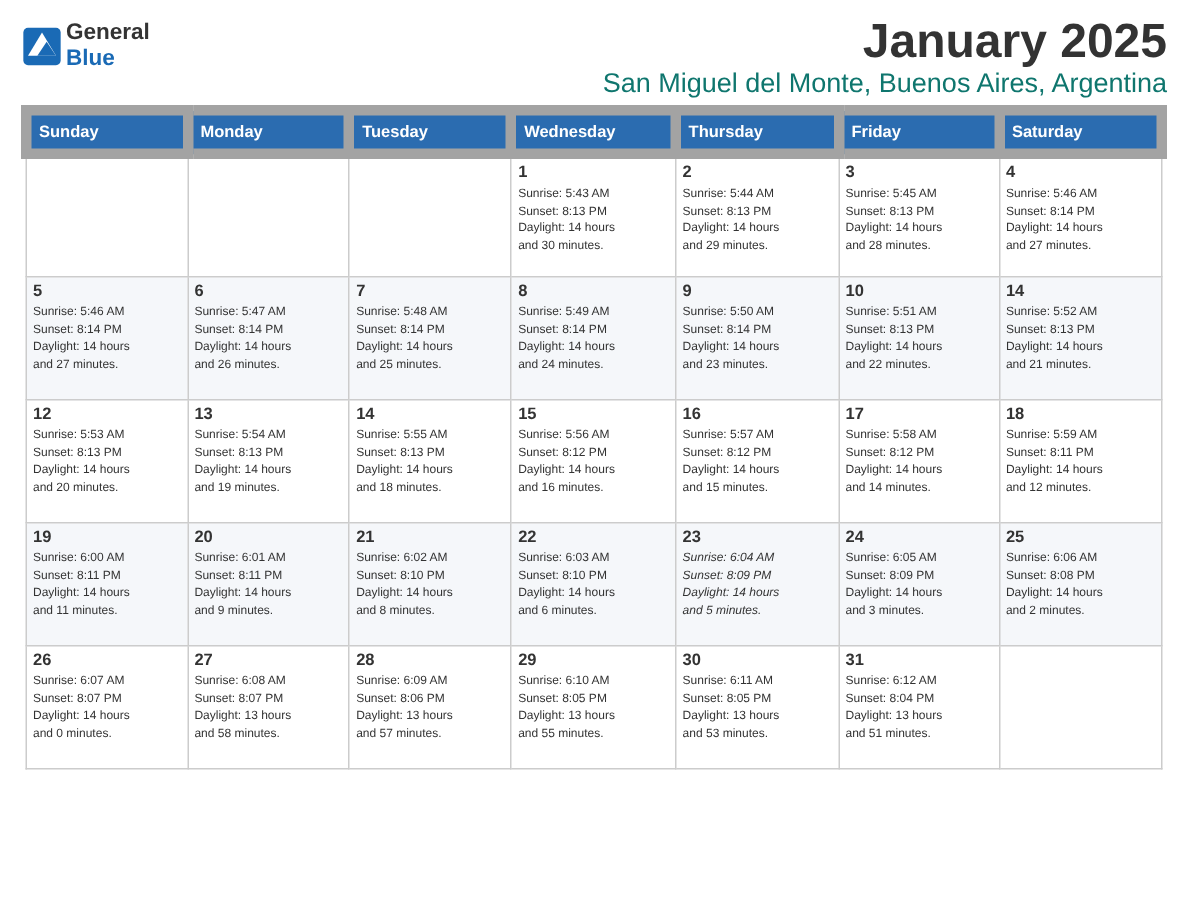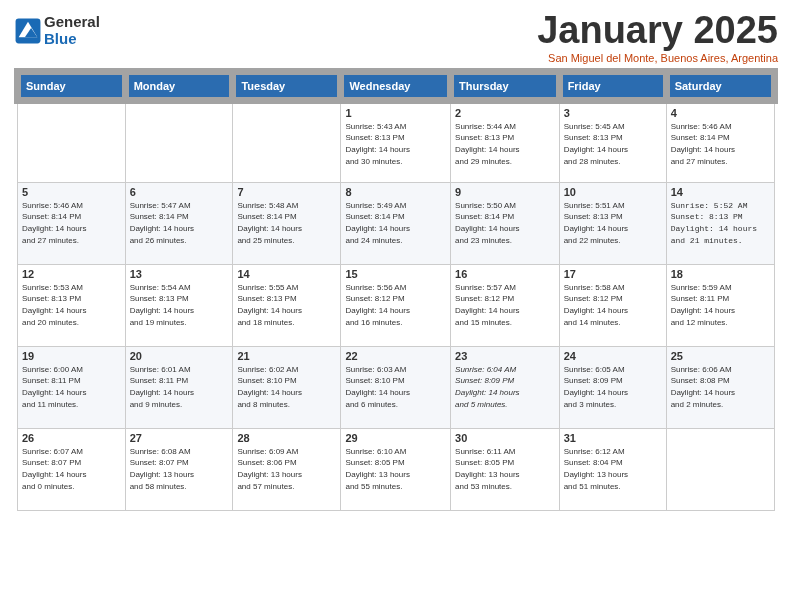--- a/index.html
+++ b/index.html
@@ -43,28 +43,28 @@
     }
     .logo-icon {
       width: 28px;
       height: 28px;
       margin-right: 2px;
     }
     .title-block {
       text-align: right;
     }
     .month-title {
-      font-size: 38px;
+      font-size: 32px;
       font-weight: bold;
       color: #333;
       line-height: 1.1;
     }
     .subtitle {
-      font-size: 11px;
-      color: #c2410c;
+      font-size: 18px;
+      color: #0f766e;
     }
     .calendar {
       width: 100%;
       border-collapse: collapse;
       font-size: 8.5px;
     }
     .calendar th {
       background-color: #2b6cb0;
       color: #fff;
       text-align: left;
@@ -206,21 +206,21 @@
           </td>
           <td>
             <div class="day-number">10</div>
             <div class="day-info" style="white-space: pre-line;">Sunrise: 5:51 AM
 Sunset: 8:13 PM
 Daylight: 14 hours
 and 22 minutes.</div>
           </td>
           <td>
             <div class="day-number">14</div>
-            <div class="day-info" style="white-space: pre-line; font-family: Liberation Mono, monospace;">Sunrise: 5:52 AM
+            <div class="day-info" style="white-space: pre-line;">Sunrise: 5:52 AM
 Sunset: 8:13 PM
 Daylight: 14 hours
 and 21 minutes.</div>
           </td>
         </tr>
         <tr>
           <td>
             <div class="day-number">12</div>
             <div class="day-info" style="white-space: pre-line;">Sunrise: 5:53 AM
 Sunset: 8:13 PM

